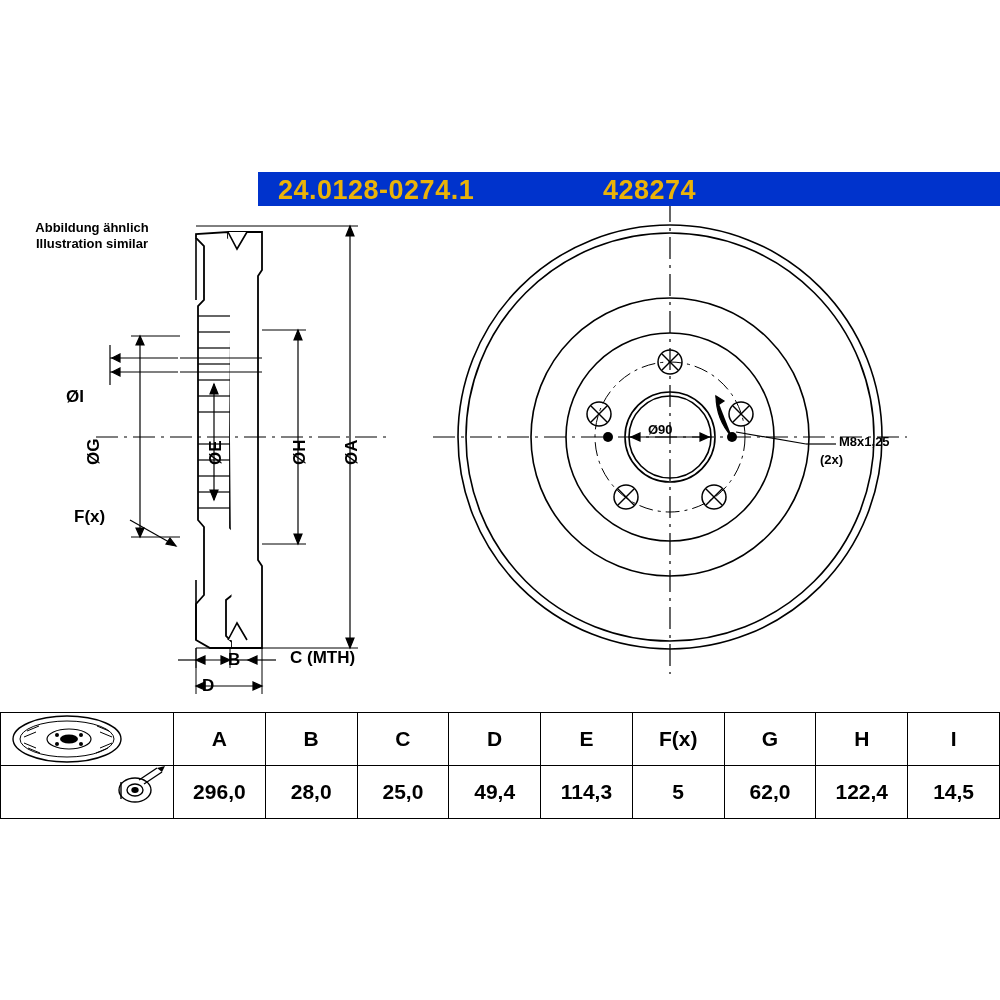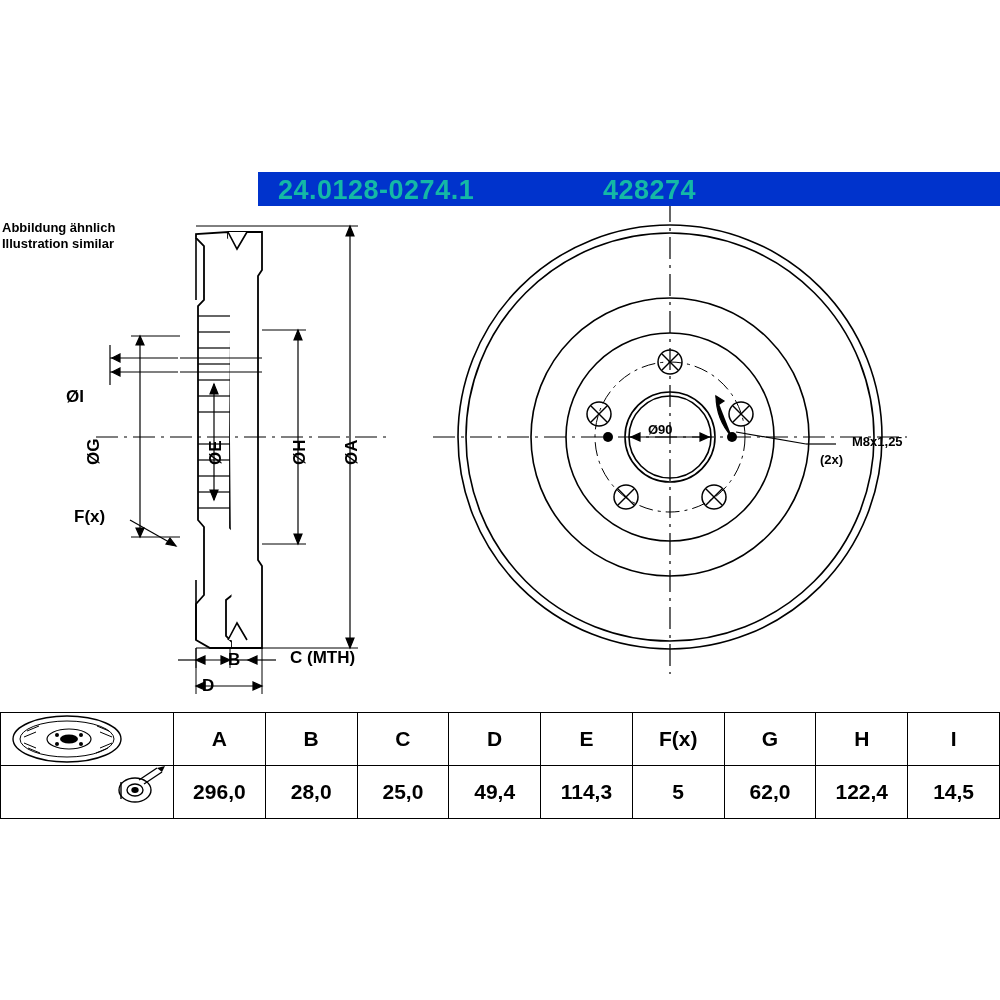--- a/index.html
+++ b/index.html
@@ -21,21 +21,21 @@
     width: 1000px; height: 1000px;
   }
   
   .header-bar {
     position: absolute;
     left: 258px;
     top: 172px;
     width: 742px;
     height: 34px;
     background: #0033cc;
-    color: #14b8a6;
+    color: #eab308;
     display: flex;
     align-items: center;
     box-sizing: border-box;
   }
   .header-part {
     font-size: 27px;
     font-weight: bold;
     letter-spacing: 0.5px;
     white-space: nowrap;
   }
@@ -52,20 +52,21 @@
   }
   
   .caption {
     position: absolute;
     left: 2px;
     top: 220px;
     font-size: 13px;
     font-weight: bold;
     line-height: 16px;
     width: 180px;
+    text-align: center;
   }
   
   .lbl {
     position: absolute;
     font-size: 17px;
     font-weight: bold;
     white-space: nowrap;
   }
   .lbl.small {
     font-size: 13px;
@@ -274,21 +275,21 @@
 <div class="lbl" style="left:74px; top:507px;">F(x)</div>
 
 <div class="lbl" style="left:228px; top:650px;">B</div>
 
 <div class="lbl" style="left:290px; top:648px;">C (MTH)</div>
 
 <div class="lbl" style="left:202px; top:676px;">D</div>
 
 <div class="lbl small" style="left:648px; top:422px;">Ø90</div>
 
-<div class="lbl small" style="left:852px; top:434px;">M8x1,25</div>
+<div class="lbl small" style="left:808px; top:434px;padding-left:31px;">M8x1,25</div>
 
 <div class="lbl small" style="left:820px; top:452px;">(2x)</div>
 
 <table class="spec-table">
   <tbody>
       <tr class="head">
     <td class="icon-cell">
       <span class="icon-wrap">
         <svg viewBox="0 0 172 52" width="172" height="52" xmlns="http://www.w3.org/2000/svg">
           <g transform="translate(12,2)">

